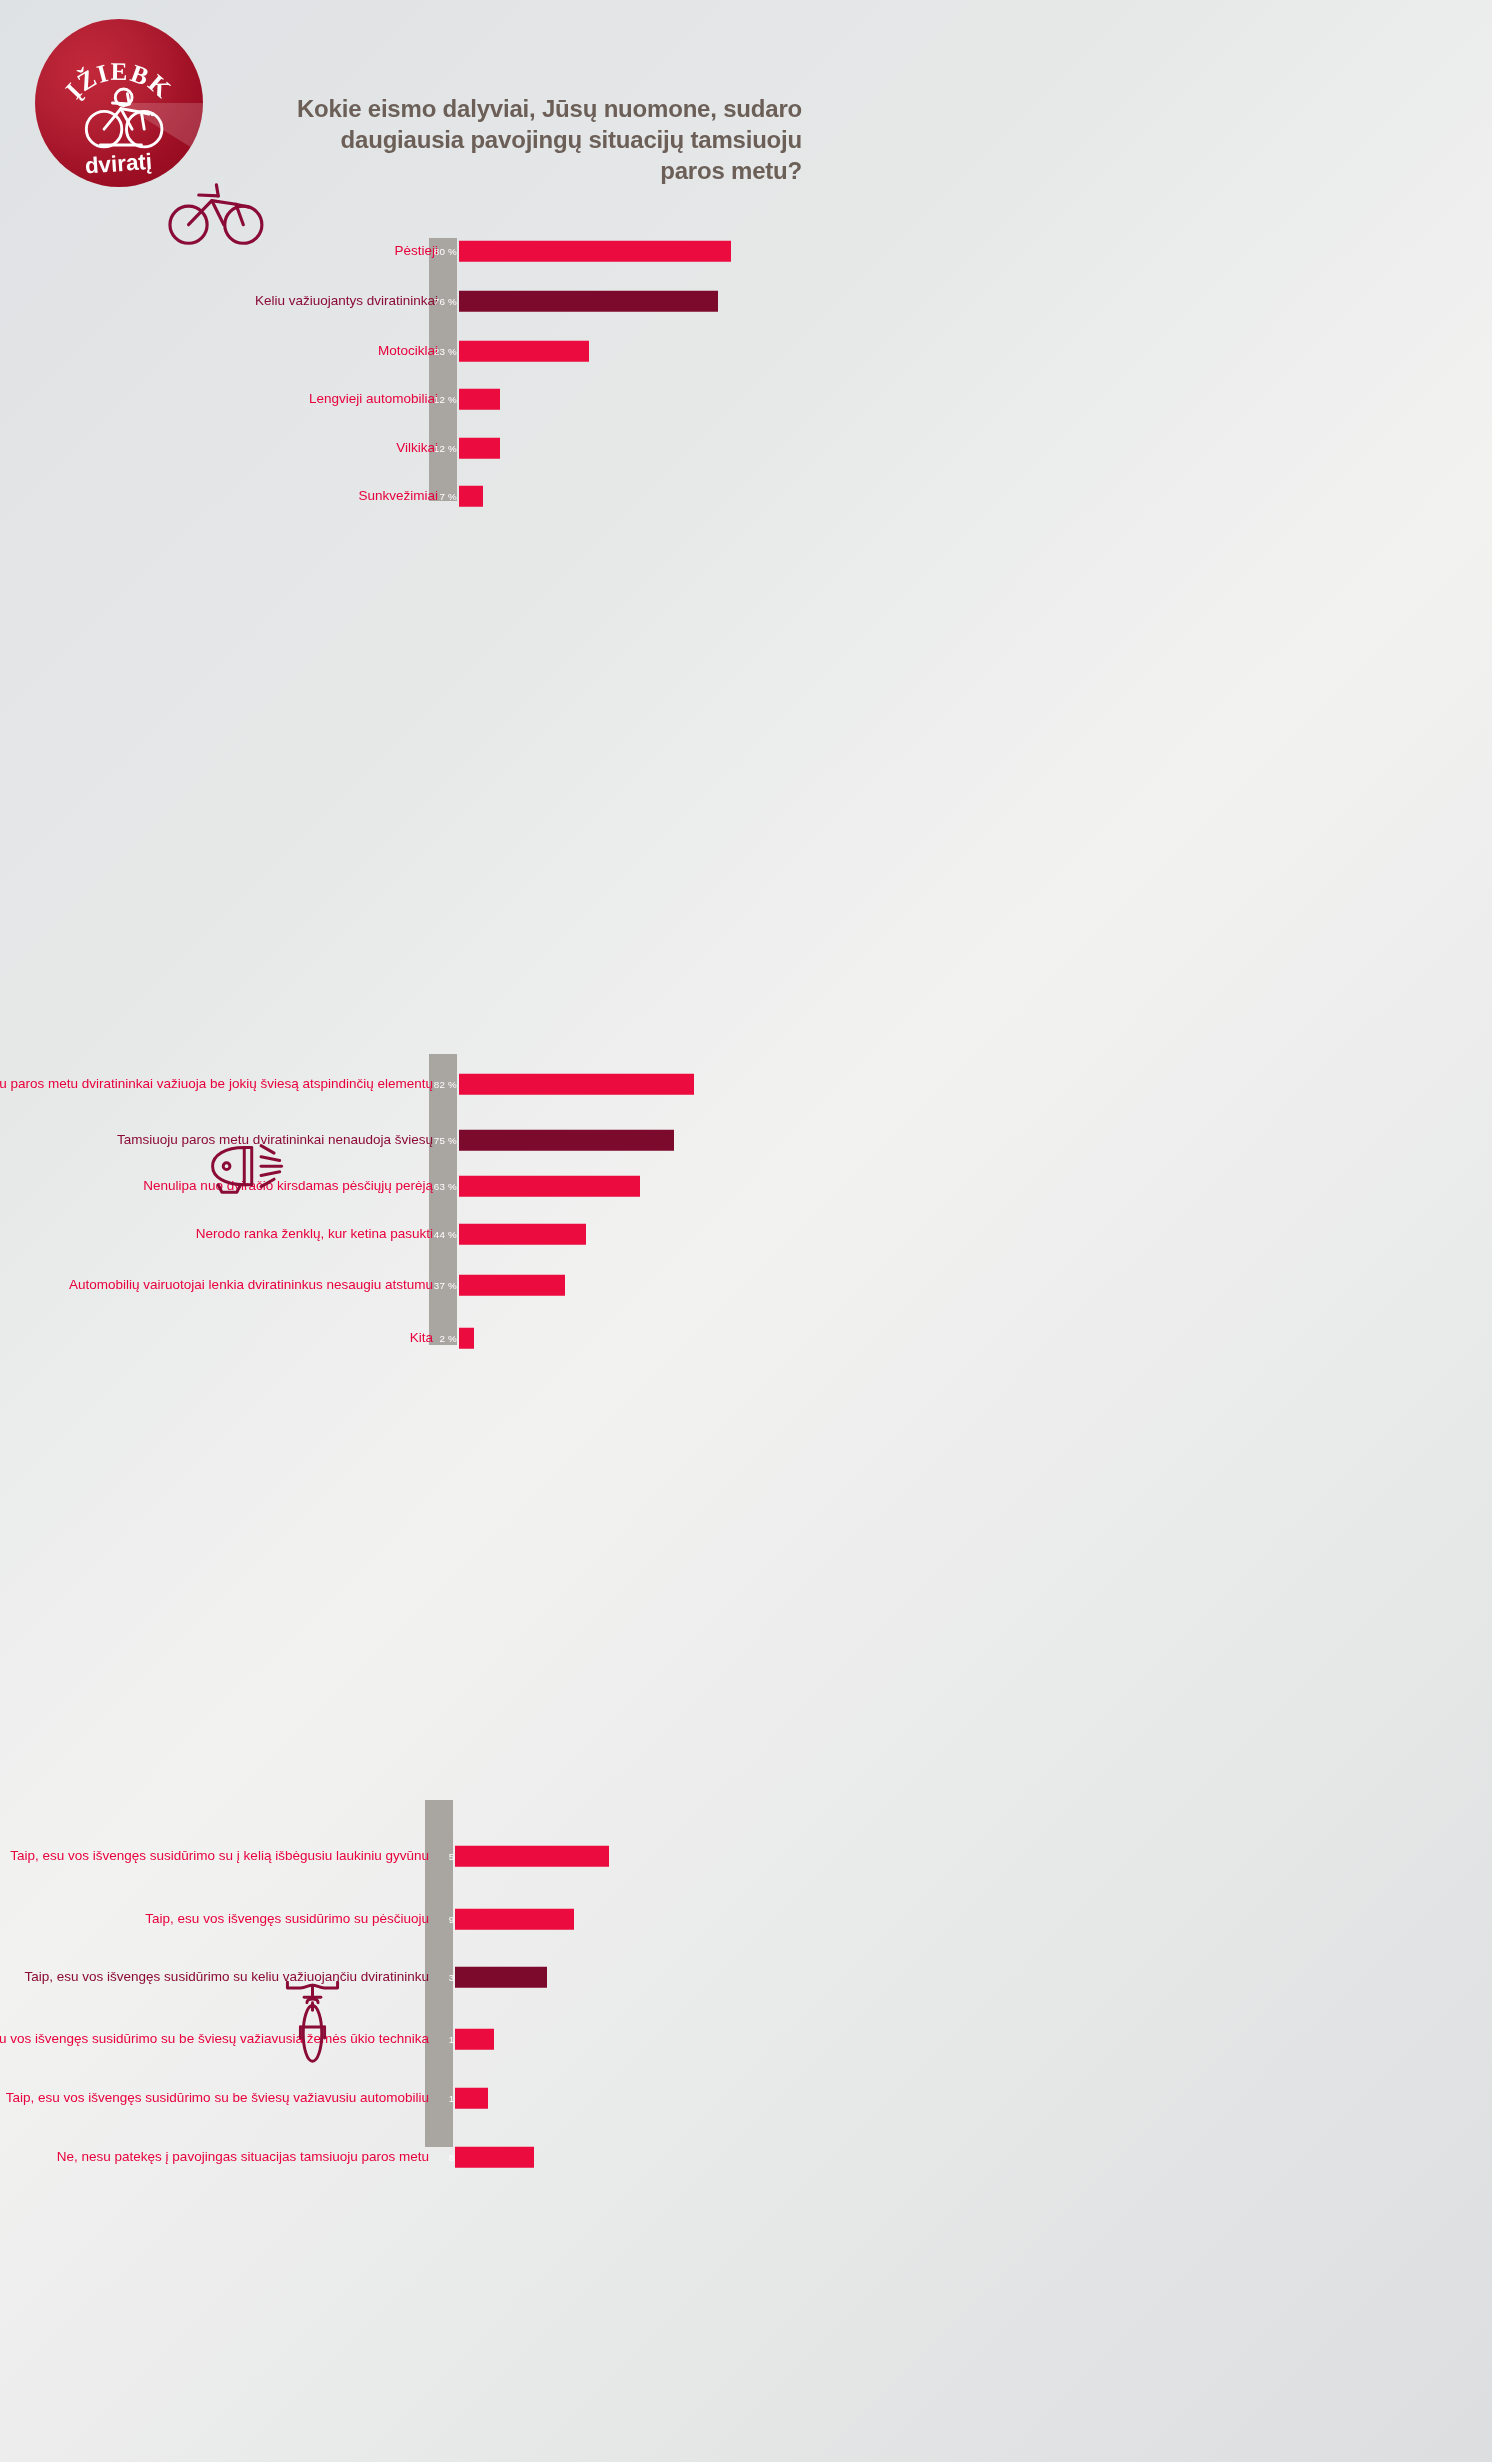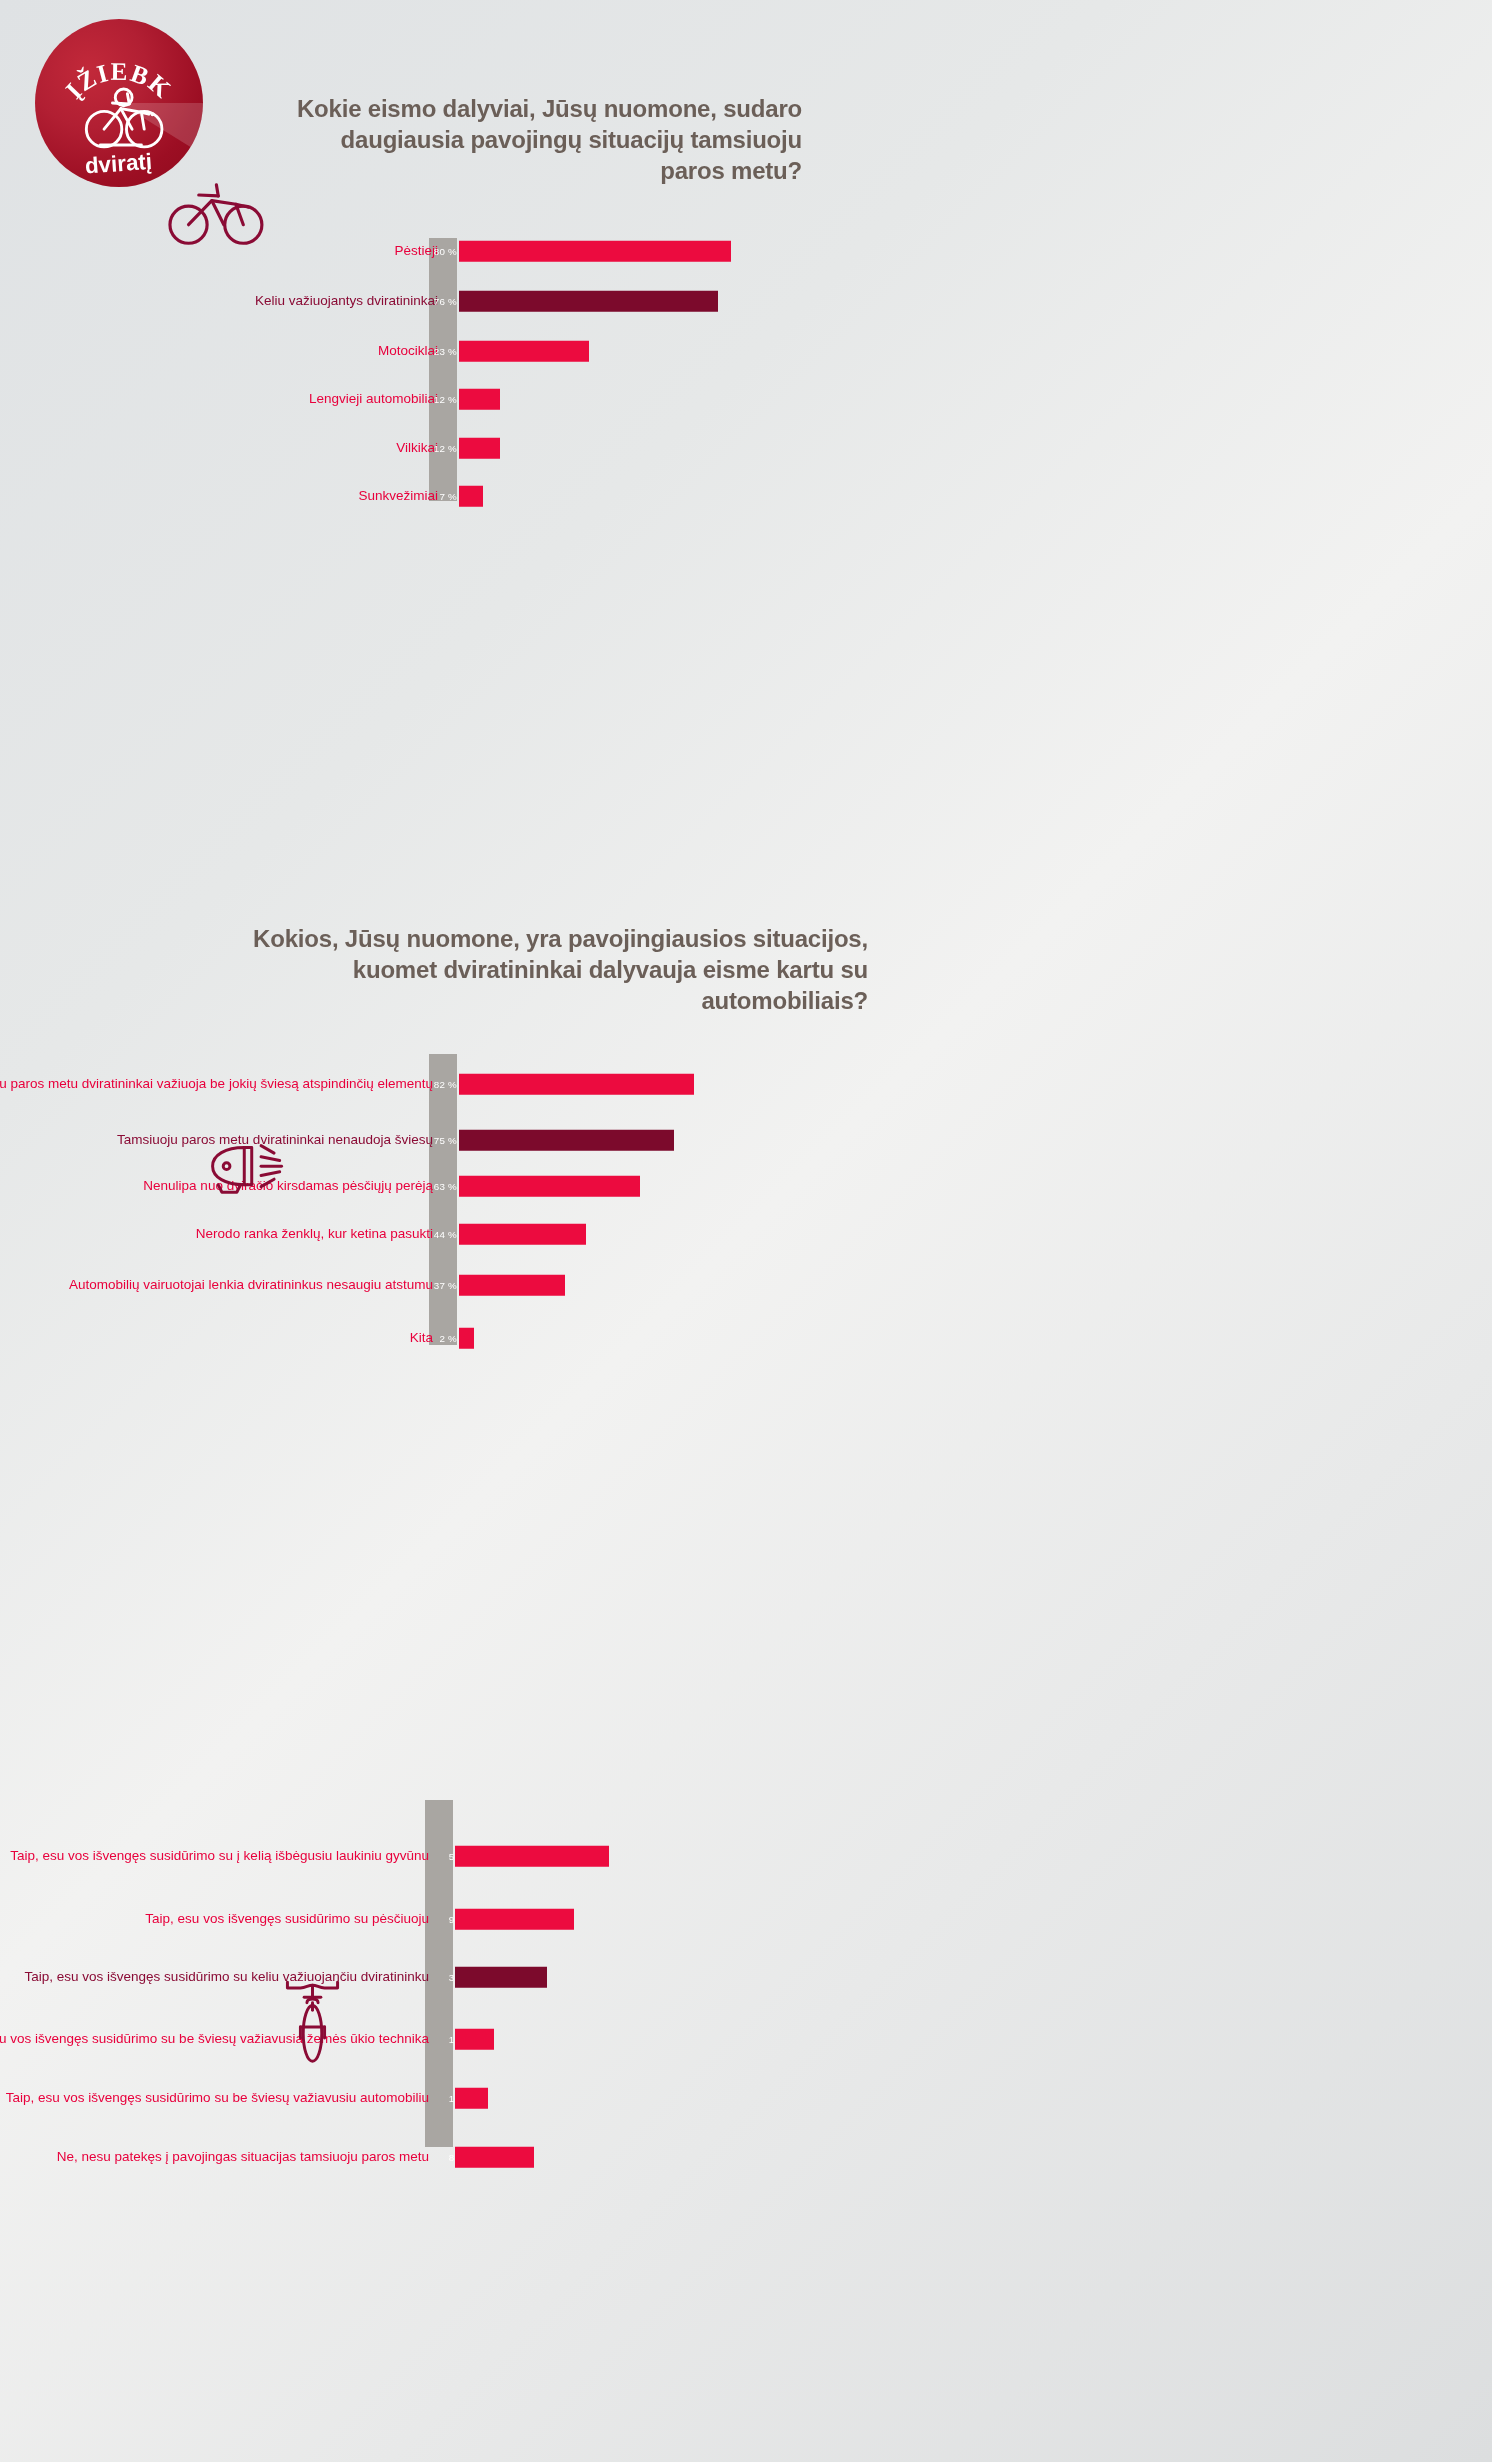--- a/index.html
+++ b/index.html
@@ -157,21 +157,20 @@
       <circle cx="22" cy="46" r="20"></circle>
       <circle cx="81" cy="46" r="20"></circle>
       <path d="M22,46 L47,20 L73,24 L81,46"></path>
       <path d="M47,20 L60,46"></path>
       <path d="M33,14 L54,15"></path>
       <path d="M54,15 L52,3"></path>
       <path d="M73,24 L86,27"></path>
     </svg>
   </div>
 
-  <div class="qtitle" id="title2">Kokios, Jūsų nuomone, yra pavojingiausios situacijos, kuomet dviratininkai dalyvauja eisme kartu su automobiliais?</div>
 
   <div class="chart" id="chart2">
     <div class="axiscol" id="axis2"></div>
 
     <div class="row" style="top:30px">
       <div class="rowlabel">Tamsiuoju paros metu dviratininkai važiuoja be jokių šviesą atspindinčių elementų</div>
       <div class="pct">82 %</div>
       <div class="bar" style="width:235px"></div>
     </div>
 

